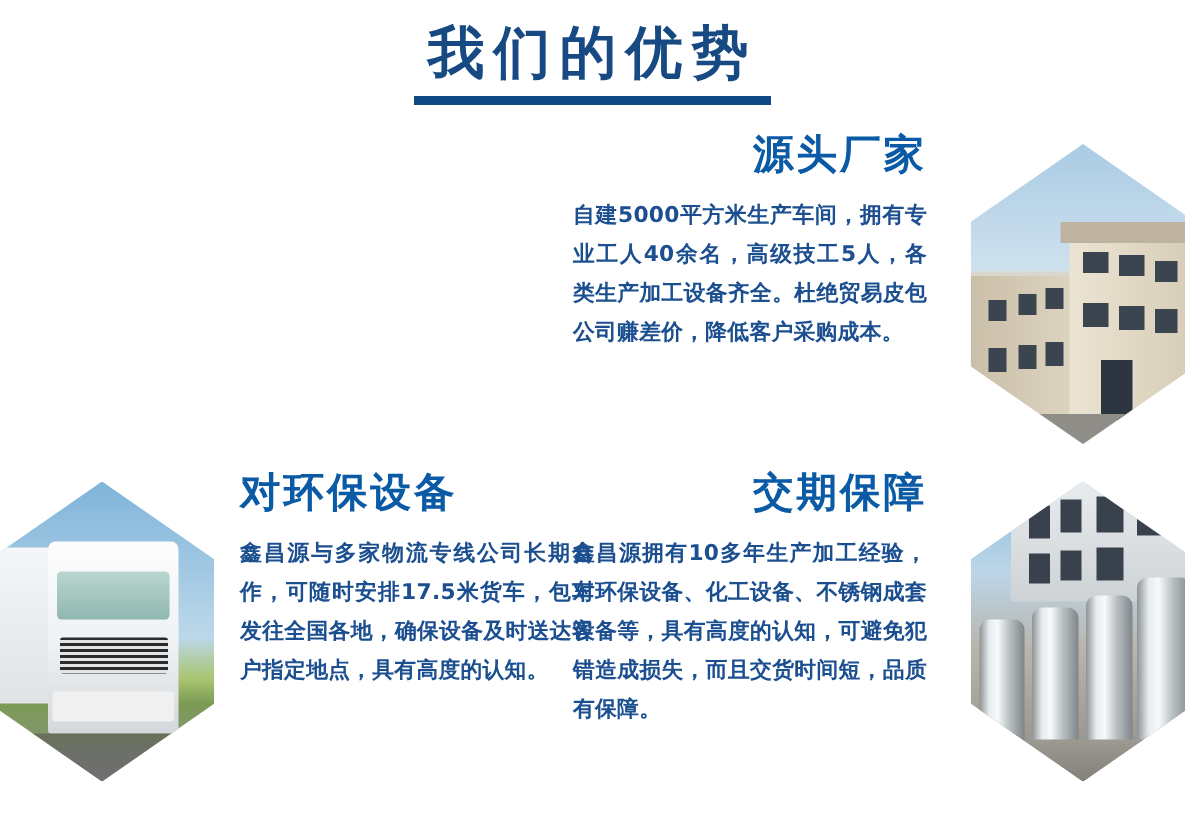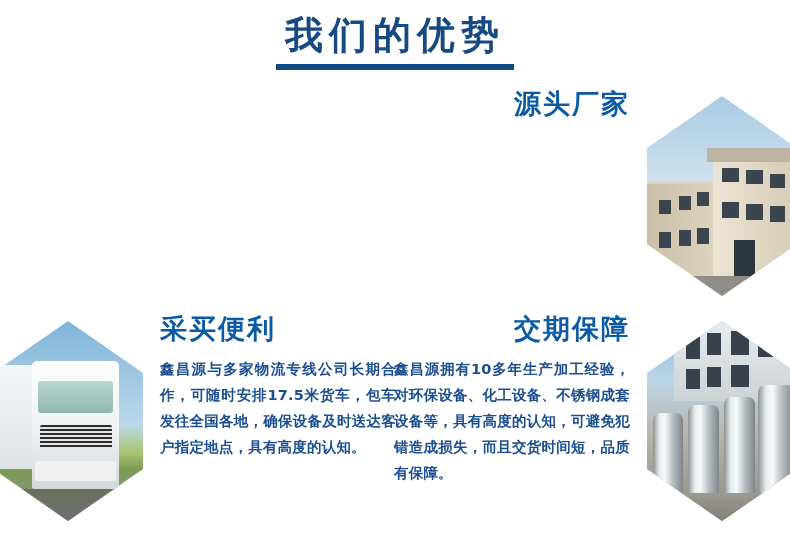--- a/index.html
+++ b/index.html
@@ -178,21 +178,21 @@
     background: linear-gradient(180deg, #9d9a92, #83807a);
   }
 
   
   .copy {
     position: absolute;
     top: 0;
     width: 236px;
   }
   .feature.c0 .copy { left: 160px; text-align: left; }
-  .feature.c1 .copy { right: 160px; text-align: right; }
+  .feature.c1 .copy { right: 172px; text-align: right; }
 
   .feature-title {
     font-size: 27px;
     font-weight: bold;
     color: #0a5aa5;
     letter-spacing: 2px;
     line-height: 1.2;
     margin: 0 0 12px 0;
     display: block;
   }
@@ -235,36 +235,37 @@
         <div class="win" style="left:33%;top:48%;width:8%;height:7%"></div>
         <div class="win" style="left:8%;top:68%;width:8%;height:8%"></div>
         <div class="win" style="left:21%;top:67%;width:8%;height:8%"></div>
         <div class="win" style="left:33%;top:66%;width:8%;height:8%"></div>
         <div class="win" style="left:58%;top:72%;width:14%;height:20%;background:#2c3540"></div>
         <div class="ground"></div>
       </div>
     </div>
     <div class="copy">
       <span class="feature-title">源头厂家</span>
+      <span class="feature-body">自建5000平方米生产车间，拥有专业工人40余名，高级技工5人，各类生产加工设备齐全。杜绝贸易皮包公司赚差价，降低客户采购成本。</span>
     </div>
   </div>
 
   <div class="feature r1 c0">
     <div class="hex">
       <div class="hex-art art-truck">
         <div class="trailer"></div>
         <div class="cab"></div>
         <div class="windshield"></div>
         <div class="grille"></div>
         <div class="bumper"></div>
         <div class="shadow"></div>
       </div>
     </div>
     <div class="copy">
-      <span class="feature-title">采买便利</span>
+      <span class="feature-title">对环保设备</span>
       <span class="feature-body">鑫昌源与多家物流专线公司长期合作，可随时安排17.5米货车，包车发往全国各地，确保设备及时送达客户指定地点，具有高度的认知。</span>
     </div>
   </div>
 
   <div class="feature r1 c1">
     <div class="hex">
       <div class="hex-art art-tanks">
         <div class="bld"></div>
         <div class="bwin" style="left:26%;top:8%;width:9%;height:11%"></div>
         <div class="bwin" style="left:40%;top:6%;width:9%;height:11%"></div>

